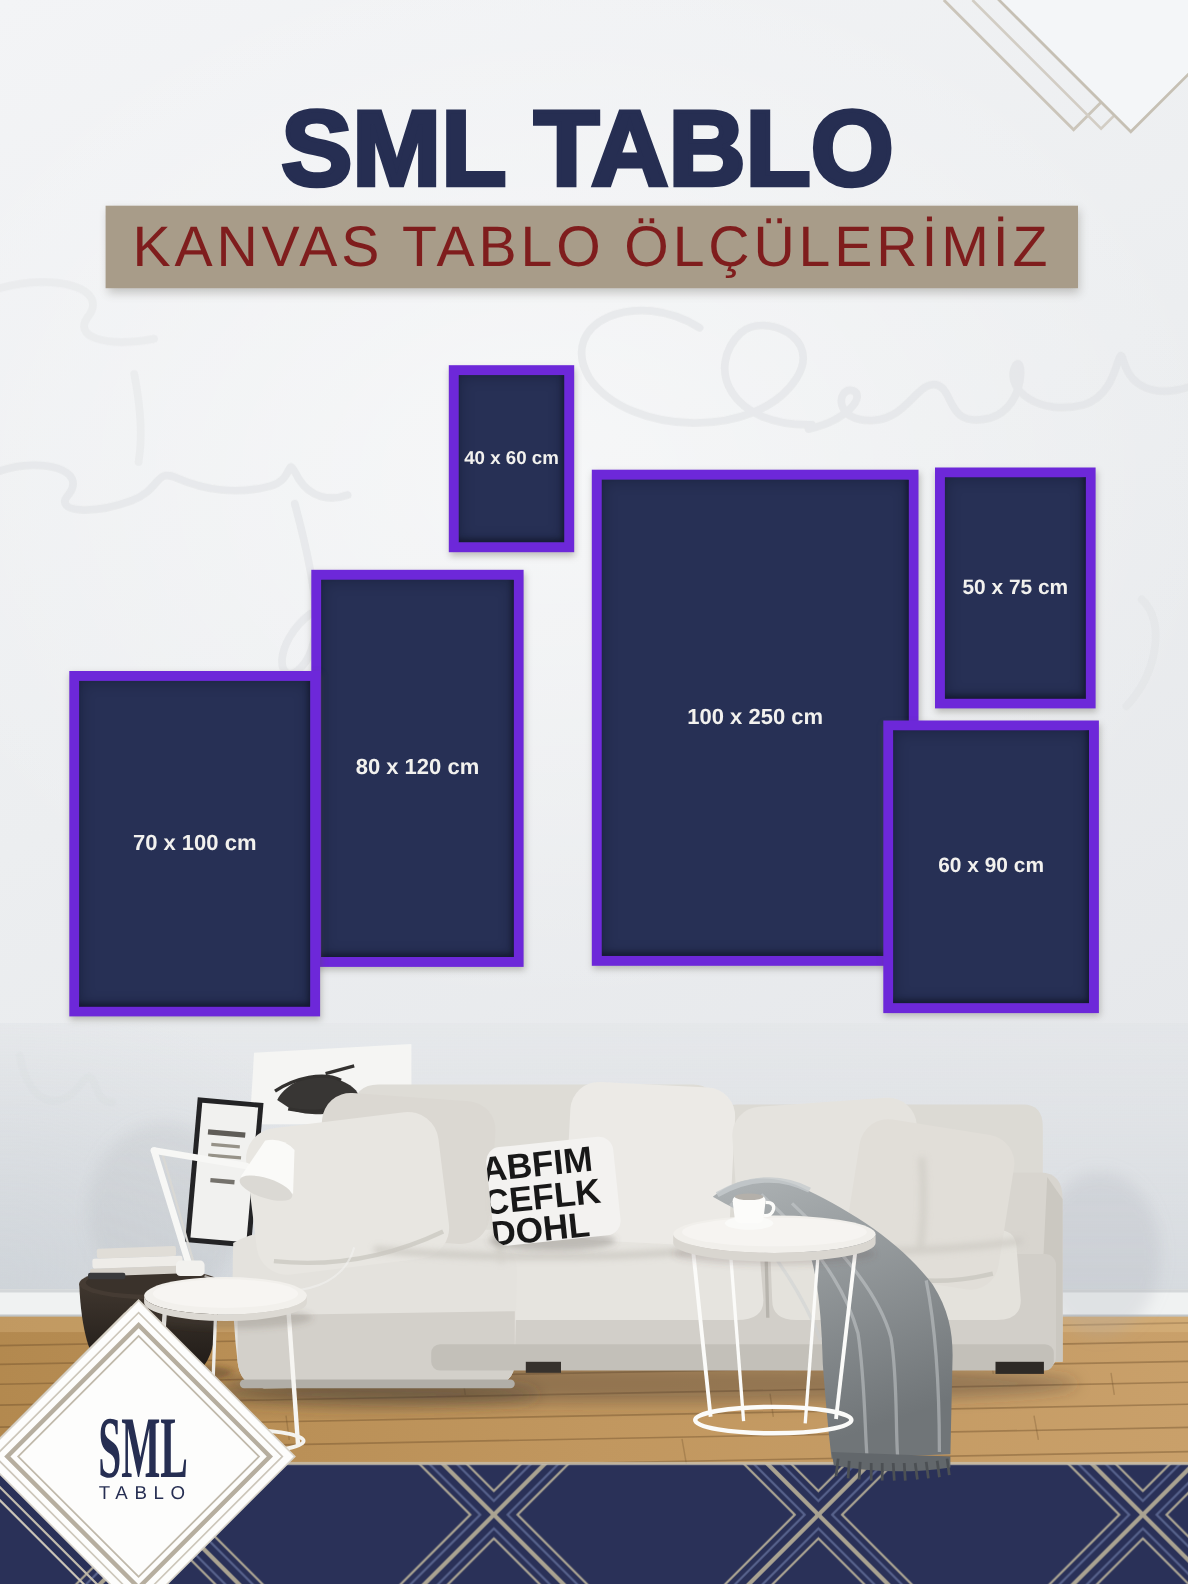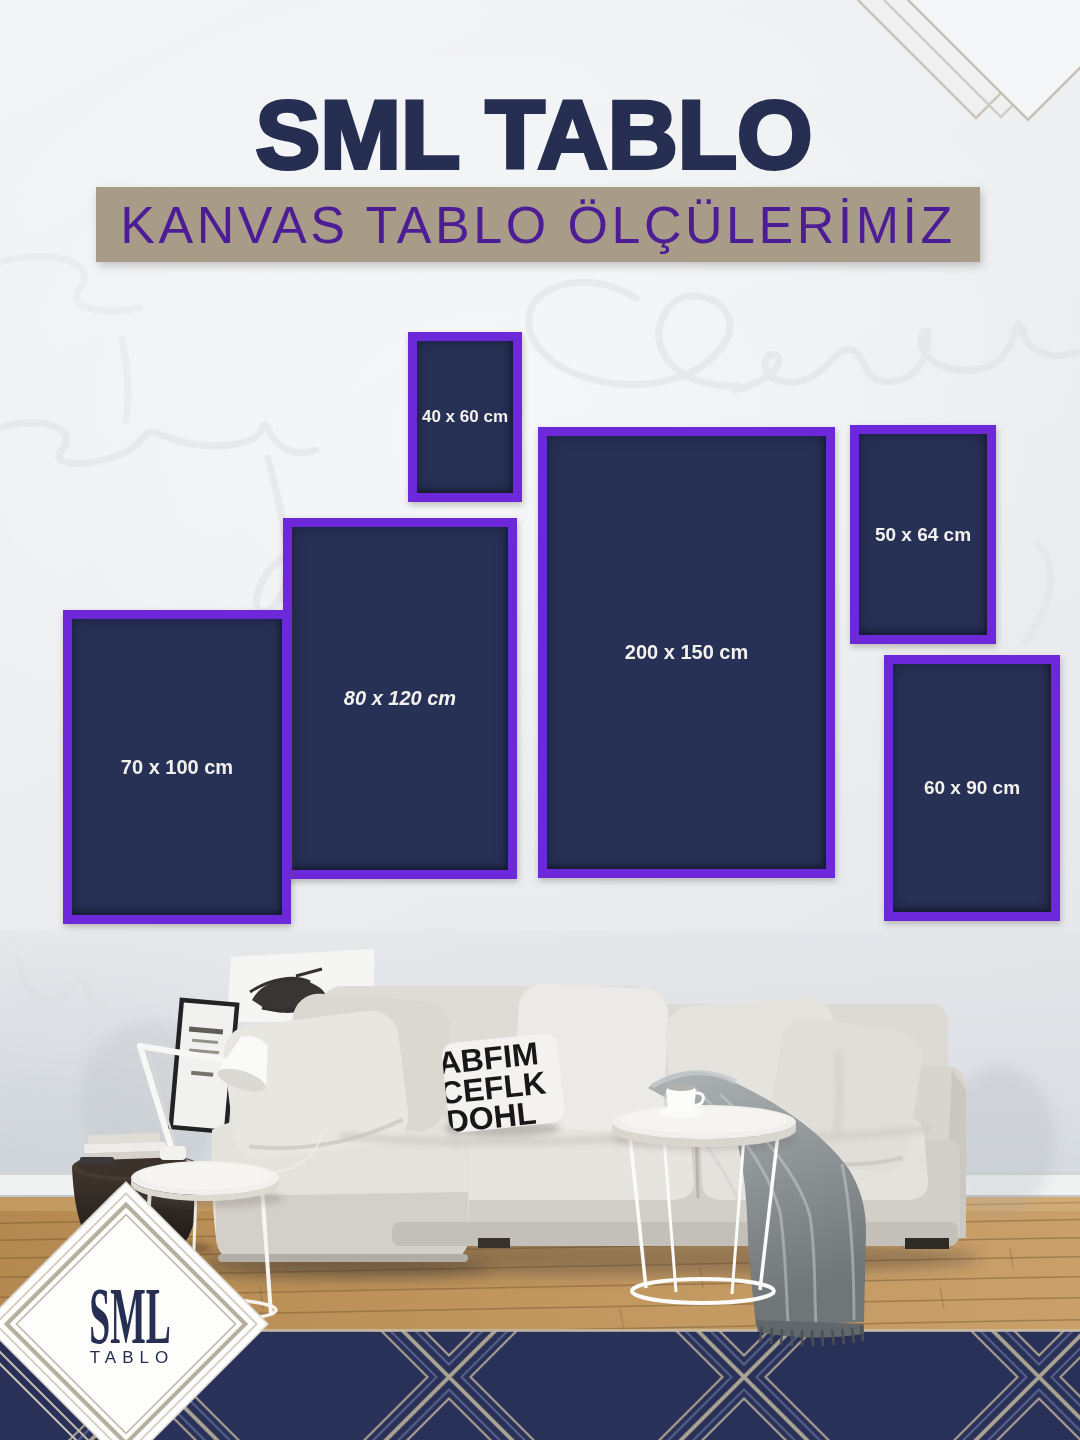--- a/index.html
+++ b/index.html
@@ -35,48 +35,48 @@
   <path d="M858,0 L976,118 L1080,14" stroke="#cbc5ba" stroke-width="2.6"></path>
   <path d="M884,0 L1001,117 L1080,38" stroke="#d2cdc4" stroke-width="2.4"></path>
   <g transform="rotate(45 1028 -40)">
     <rect x="915" y="-153" width="226" height="226" fill="#f4f6f8" stroke="#c6c0b4" stroke-width="2.5"></rect>
   </g>
 </svg>
 
 <div class="abs" style="left:0;top:79px;width:1068px;text-align:center;color:#262e52;font-size:97px;font-weight:700;letter-spacing:0px;-webkit-text-stroke:4px #262e52;">SML TABLO</div>
 
 <div class="abs" style="left:96px;top:187px;width:884px;height:75px;background:#a89c89;box-shadow:2px 4px 8px rgba(90,85,75,.3);display:flex;align-items:center;justify-content:center;">
-  <span style="color:#4c1d95;font-size:52px;letter-spacing:3.5px;font-weight:400;">KANVAS TABLO ÖLÇÜLERİMİZ</span>
+  <span style="color:#7f1d1d;font-size:52px;letter-spacing:3.5px;font-weight:400;">KANVAS TABLO ÖLÇÜLERİMİZ</span>
 </div>
 
 <div class="frame" style="left:408px;top:332px;width:114px;height:170px;">
   <div class="canvas">
       <span style="font-size:17px;">40 x 60 cm</span>
     </div>
 </div>
 
 <div class="frame" style="left:538px;top:427px;width:297px;height:451px;">
   <div class="canvas">
-      <span style="font-size:20px;">200 x 150 cm</span>
+      <span style="font-size:20px;">100 x 250 cm</span>
     </div>
 </div>
 
 <div class="frame" style="left:850px;top:425px;width:146px;height:219px;">
   <div class="canvas">
-      <span style="font-size:19px;">50 x 64 cm</span>
-    </div>
-</div>
-
-<div class="frame" style="left:884px;top:655px;width:176px;height:266px;">
+      <span style="font-size:19px;">50 x 75 cm</span>
+    </div>
+</div>
+
+<div class="frame" style="left:803px;top:655px;width:176px;height:266px;padding-left:20px;">
   <div class="canvas">
       <span style="font-size:19px;">60 x 90 cm</span>
     </div>
 </div>
 
-<div class="frame" style="left:283px;top:518px;width:234px;height:361px;font-style:italic;">
+<div class="frame" style="left:283px;top:518px;width:193px;height:361px;">
   <div class="canvas">
       <span style="font-size:20px;">80 x 120 cm</span>
     </div>
 </div>
 
 <div class="frame" style="left:63px;top:610px;width:228px;height:314px;">
   <div class="canvas">
       <span style="font-size:20px;">70 x 100 cm</span>
     </div>
 </div>

